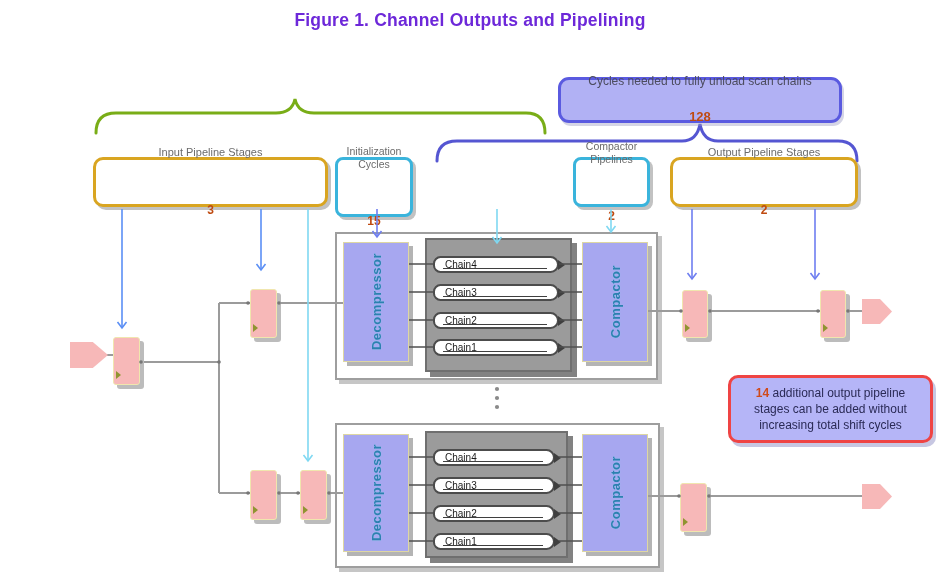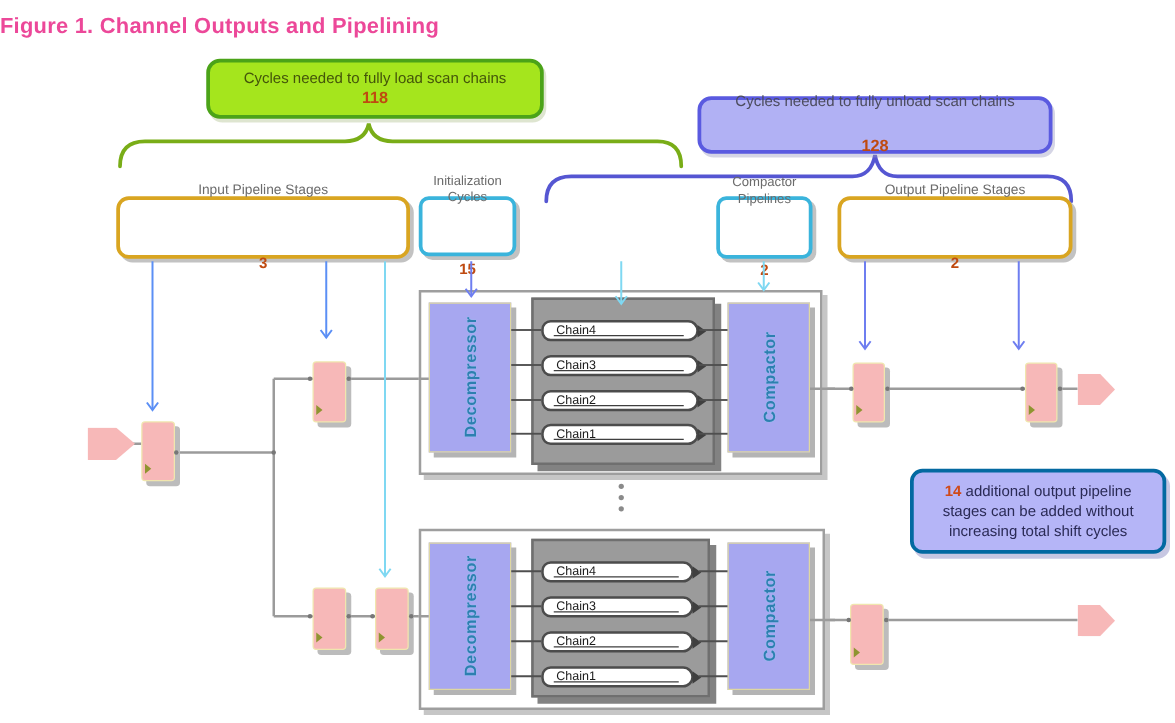--- a/index.html
+++ b/index.html
@@ -1,21 +1,21 @@
 <!DOCTYPE html>
 <html><head>
 <meta charset="utf-8">
 <style>
   html,body{margin:0;padding:0;background:#fff;}
   .canvas{position:relative;width:940px;height:578px;background:#ffffff;overflow:hidden;
           font-family:"Liberation Sans",sans-serif;}
   .layer{position:absolute;left:0;top:0;width:940px;height:578px;pointer-events:none;}
 
-  .title{position:absolute;left:0;top:10px;width:940px;text-align:left;
-         font-size:17.5px;font-weight:bold;color:#ec4899;letter-spacing:.2px;}
+  .title{position:absolute;left:0;top:10px;width:940px;text-align:center;
+         font-size:17.5px;font-weight:bold;color:#6d28d9;letter-spacing:.2px;}
 
   
   .ann{position:absolute;box-sizing:border-box;border-radius:11px;
        display:flex;flex-direction:column;align-items:center;justify-content:center;
        text-align:center;line-height:1.25;}
   .ann-label{font-size:12px;}
   .ann-value{font-size:13px;font-weight:bold;color:#bf4a10;}
   .ann.green{background:#a5e51d;border:3px solid #4ba318;color:#44550a;
              box-shadow:2px 3px 0 rgba(160,180,120,.35);}
   .ann.purple{background:#b1b1f4;border:3px solid #5a5ae0;color:#4c4c5e;
@@ -51,21 +51,21 @@
        border-radius:3px;box-shadow:4px 4px 0 #bcbcbc;}
   .clk{position:absolute;left:2px;bottom:5px;width:0;height:0;
        border-left:5px solid #8f9430;border-top:4px solid transparent;border-bottom:4px solid transparent;}
 
   
   .port{position:absolute;background:#f7b8b8;
         clip-path:polygon(0 0,60% 0,100% 50%,60% 100%,0 100%);
         filter:drop-shadow(3px 3px 0 #c0c0c0);}
 
   
-  .note{position:absolute;box-sizing:border-box;background:#b5b5f7;border:3px solid #0369a1;
+  .note{position:absolute;box-sizing:border-box;background:#b5b5f7;border:3px solid #ef4444;
         border-radius:10px;color:#2a2a55;font-size:12px;line-height:1.35;text-align:center;
         display:flex;align-items:center;justify-content:center;padding:6px 8px;
         box-shadow:3px 4px 0 rgba(130,130,190,.45);}
   .note b{color:#cf4a1a;}
 
   .watermark{position:absolute;font-size:17px;color:#b5b5b5;letter-spacing:.5px;}
 </style>
 </head>
 <body>
 
@@ -89,34 +89,30 @@
       <path d="M648,311 H862"></path>
       <path d="M648,496 H862"></path>
     </g>
     <g fill="#8a8a8a">
       <circle cx="497" cy="389" r="2.1"></circle>
         <circle cx="497" cy="398" r="2.1"></circle>
         <circle cx="497" cy="407" r="2.1"></circle>
     </g>
   </svg>
 
-  <div class="ann green" style="left:165px;top:47px;width:270px;height:48px">
-    <div class="ann-label">Cycles needed to fully load scan chains</div>
-    <div class="ann-value">118</div>
-  </div>
   <div class="ann purple" style="left:558px;top:77px;width:284px;height:46px">
     <div class="ann-label">Cycles needed to fully unload scan chains</div>
     <div class="ann-value">128</div>
   </div>
 
   <div class="param" style="left:93px;top:157px;width:235px;height:50px;border:3px solid #d9a521">
     <div class="p-label" style="font-size:11px">Input Pipeline Stages</div>
     <div class="p-value">3</div>
   </div>
-  <div class="param" style="left:335px;top:157px;width:78px;height:48px;border:3px solid #3ab4dc;border-radius:8px">
+  <div class="param" style="left:335px;top:157px;width:78px;height:60px;border:3px solid #3ab4dc;border-radius:8px">
     <div class="p-label">Initialization
 Cycles</div>
     <div class="p-value">15</div>
   </div>
   <div class="param" style="left:573px;top:157px;width:77px;height:50px;border:3px solid #3ab4dc;border-radius:8px">
     <div class="p-label">Compactor
 Pipelines</div>
     <div class="p-value">2</div>
   </div>
   <div class="param" style="left:670px;top:157px;width:188px;height:50px;border:3px solid #d9a521">

